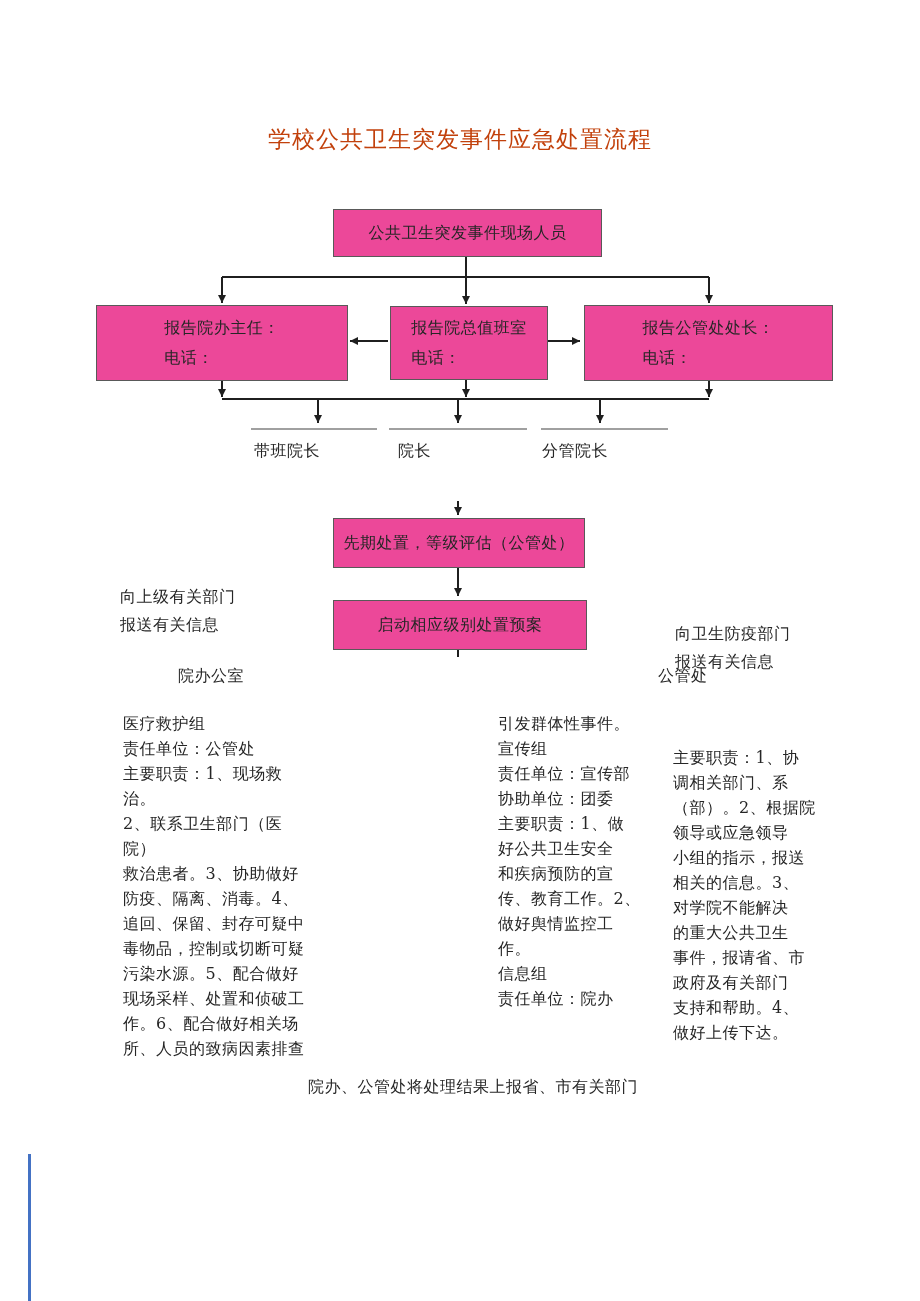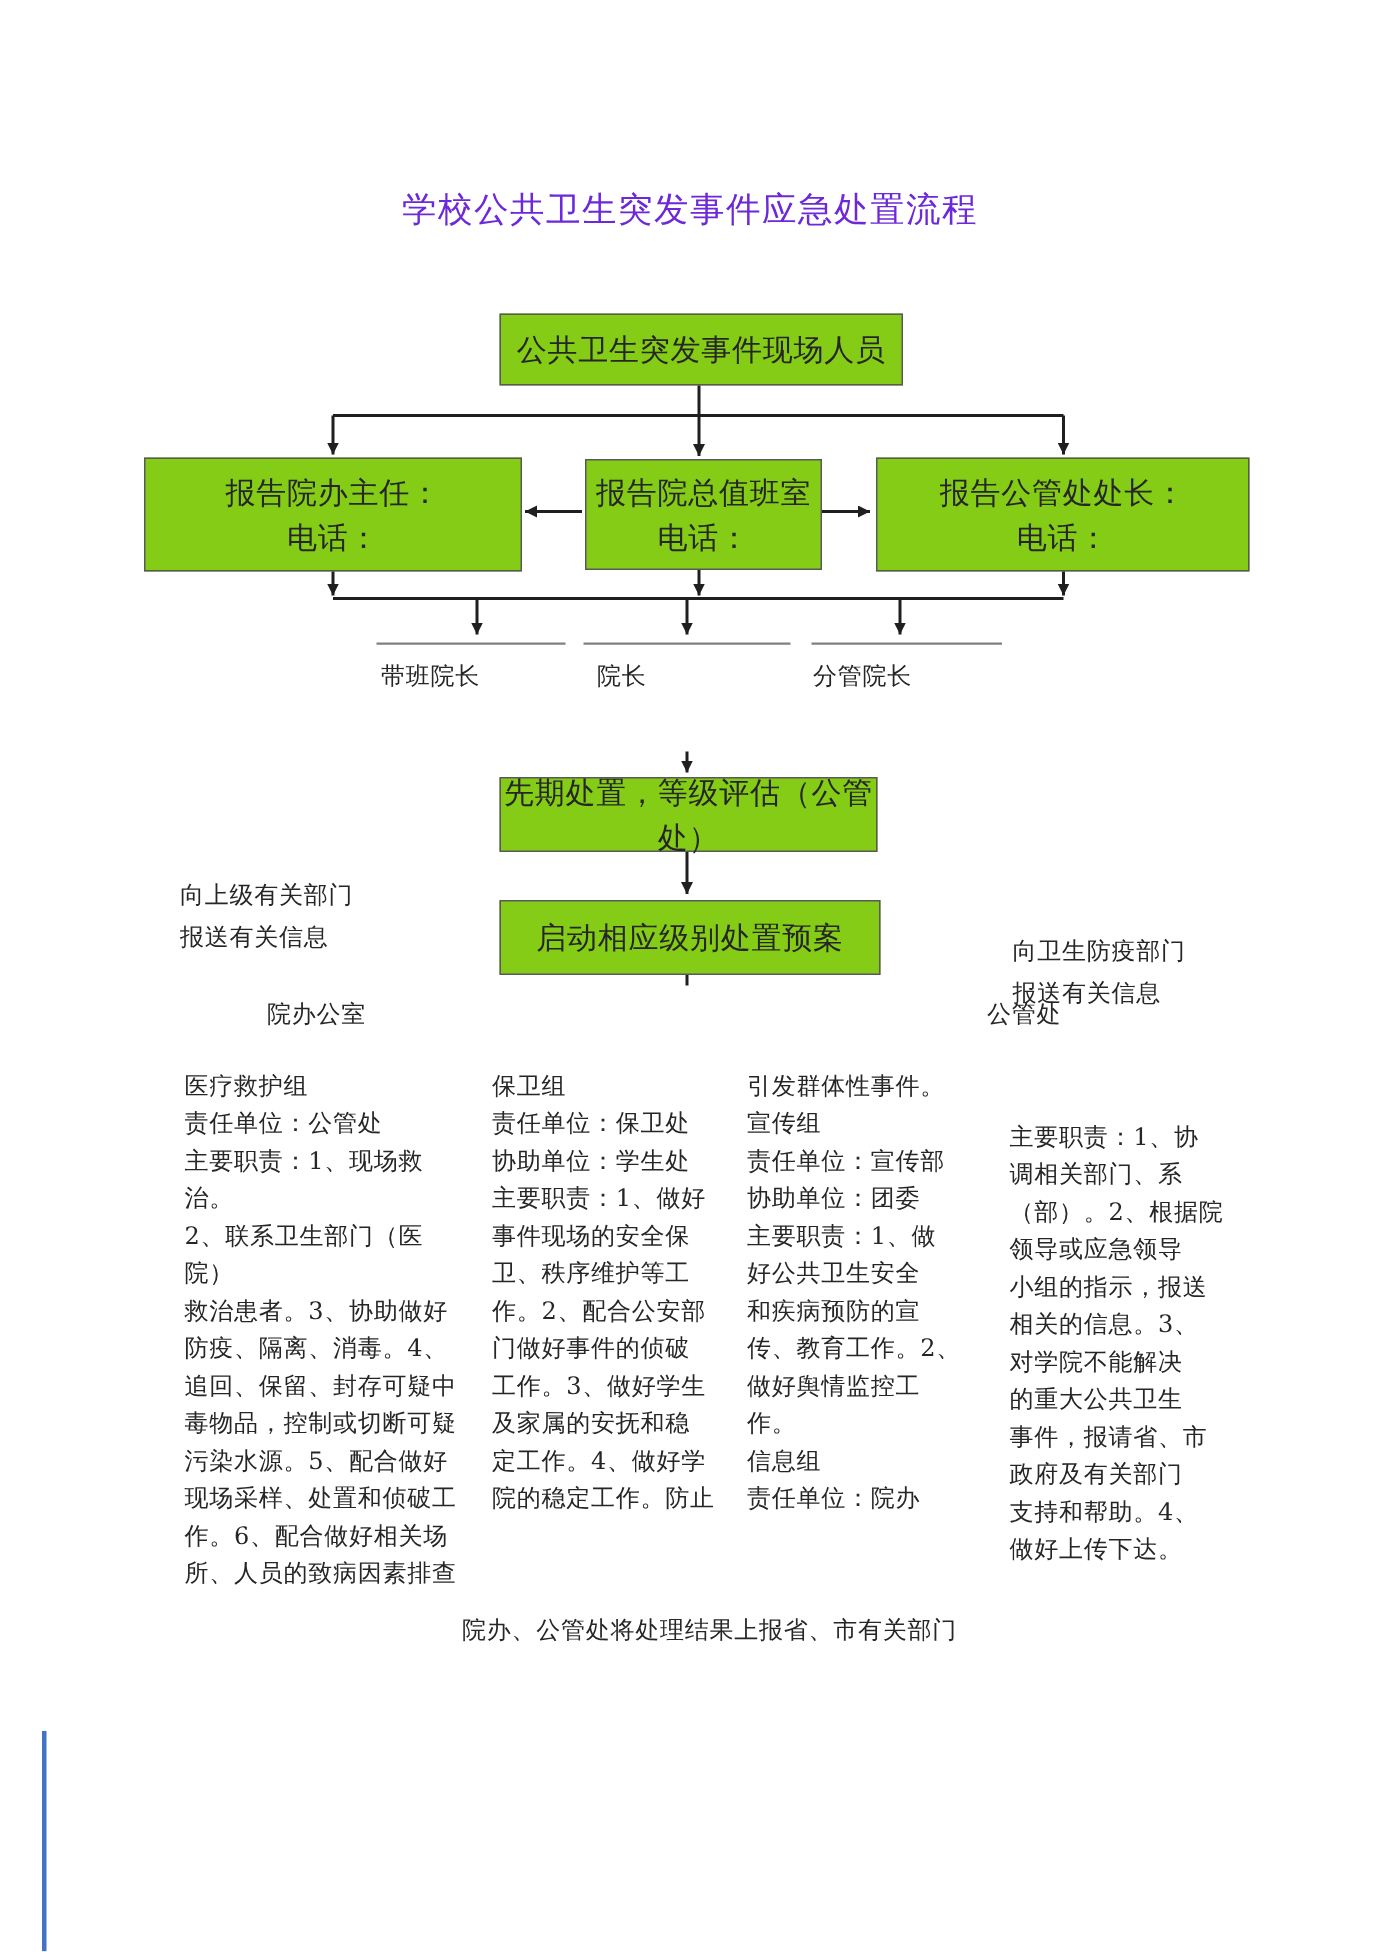--- a/index.html
+++ b/index.html
@@ -2,31 +2,31 @@
 <html><head>
 <meta charset="utf-8">
 <style>
   html,body{margin:0;padding:0;background:#ffffff;}
   .page{
     position:relative;width:920px;height:1301px;background:#ffffff;
     font-family:"DejaVu Serif","Liberation Serif",serif;color:#262626;overflow:hidden;
   }
   svg.wires{position:absolute;left:0;top:0;pointer-events:none;}
   .fbox{
-    position:absolute;border:1.5px solid #595959;background:#84cc16;
+    position:absolute;border:1.5px solid #595959;background:#ec4899;
     display:flex;align-items:center;justify-content:center;
-    text-align:center;font-size:20px;line-height:30px;white-space:pre-line;
+    text-align:left;font-size:16px;line-height:30px;white-space:pre-line;
     letter-spacing:0.5px;
   }
   .lbl{position:absolute;font-size:16px;text-align:left;letter-spacing:0.5px;}
   .lines{white-space:pre-line;line-height:25px;}
   .note{white-space:pre-line;line-height:28px;}
   .title{
     position:absolute;left:0;top:124px;width:920px;text-align:center;
-    font-size:23px;letter-spacing:1px;color:#6d28d9;
+    font-size:23px;letter-spacing:1px;color:#c2410c;
   }
   .footer{position:absolute;left:143px;top:1077px;width:660px;text-align:center;font-size:16px;letter-spacing:0.5px;}
   .margin-guide{position:absolute;left:28px;top:1154px;width:3px;height:147px;background:#4472c4;}
 </style>
 </head>
 <body>
 
 <div class="page">
 
   <div class="title">学校公共卫生突发事件应急处置流程</div>
@@ -102,32 +102,20 @@
 2、联系卫生部门（医
 院）
 救治患者。3、协助做好
 防疫、隔离、消毒。4、
 追回、保留、封存可疑中
 毒物品，控制或切断可疑
 污染水源。5、配合做好
 现场采样、处置和侦破工
 作。6、配合做好相关场
 所、人员的致病因素排查</div>
-  <div class="lbl lines" style="left:328px;top:711px;width:184px;">保卫组
-责任单位：保卫处
-协助单位：学生处
-主要职责：1、做好
-事件现场的安全保
-卫、秩序维护等工
-作。2、配合公安部
-门做好事件的侦破
-工作。3、做好学生
-及家属的安抚和稳
-定工作。4、做好学
-院的稳定工作。防止</div>
   <div class="lbl lines" style="left:498px;top:711px;width:184px;">引发群体性事件。
 宣传组
 责任单位：宣传部
 协助单位：团委
 主要职责：1、做
 好公共卫生安全
 和疾病预防的宣
 传、教育工作。2、
 做好舆情监控工
 作。

